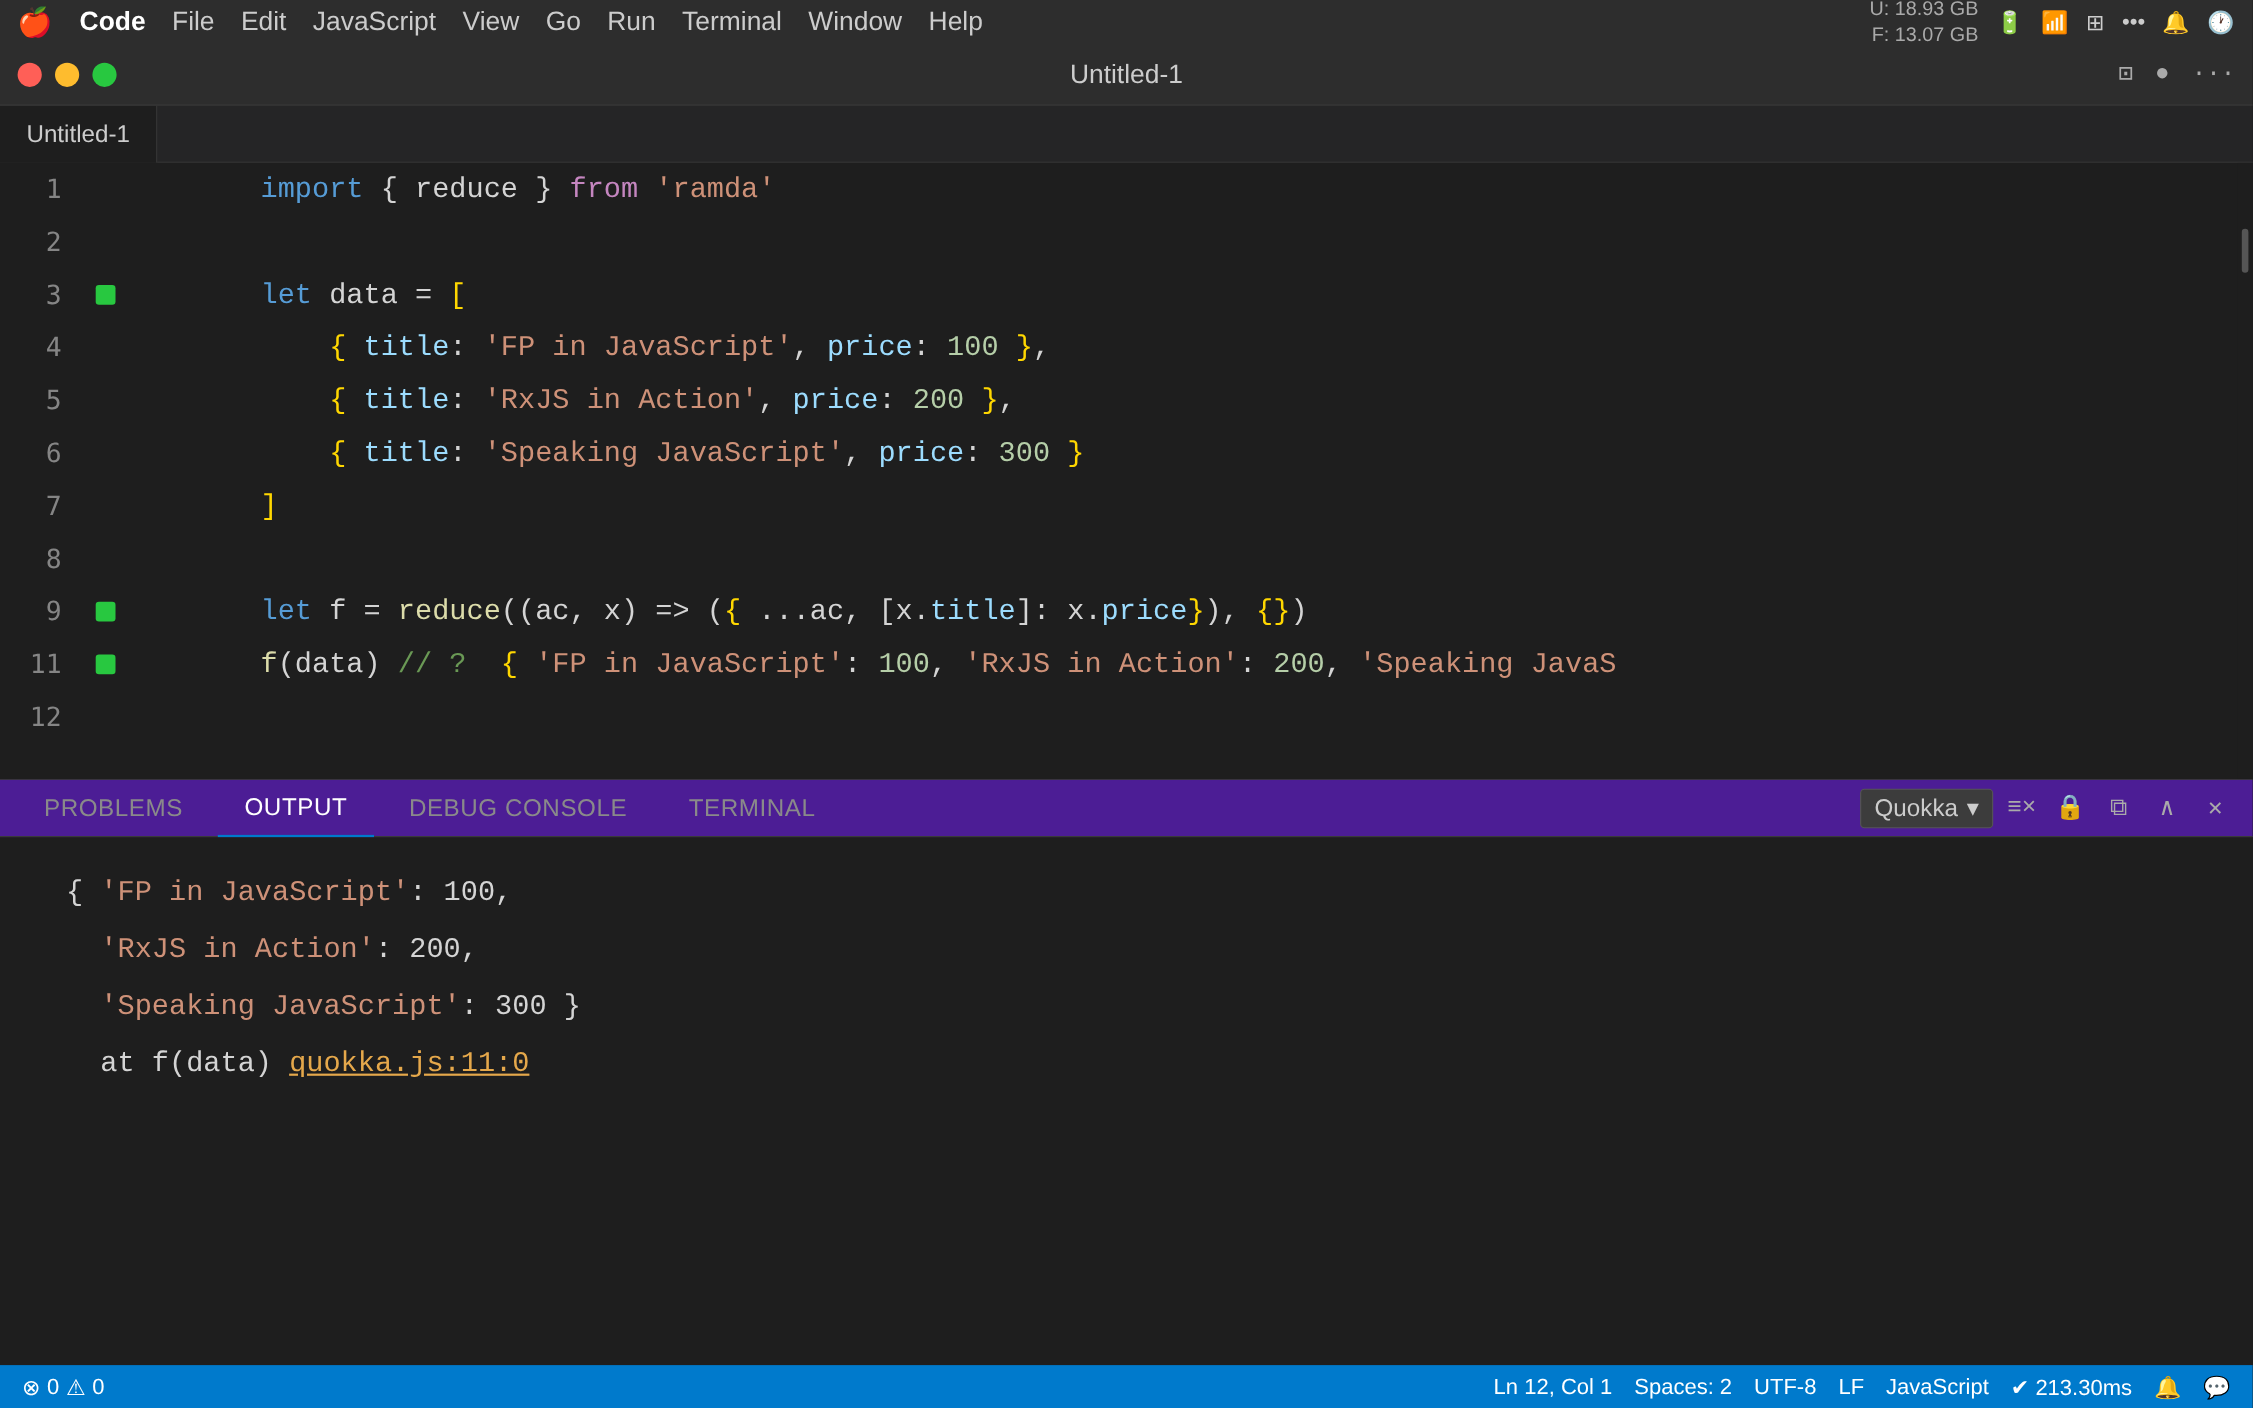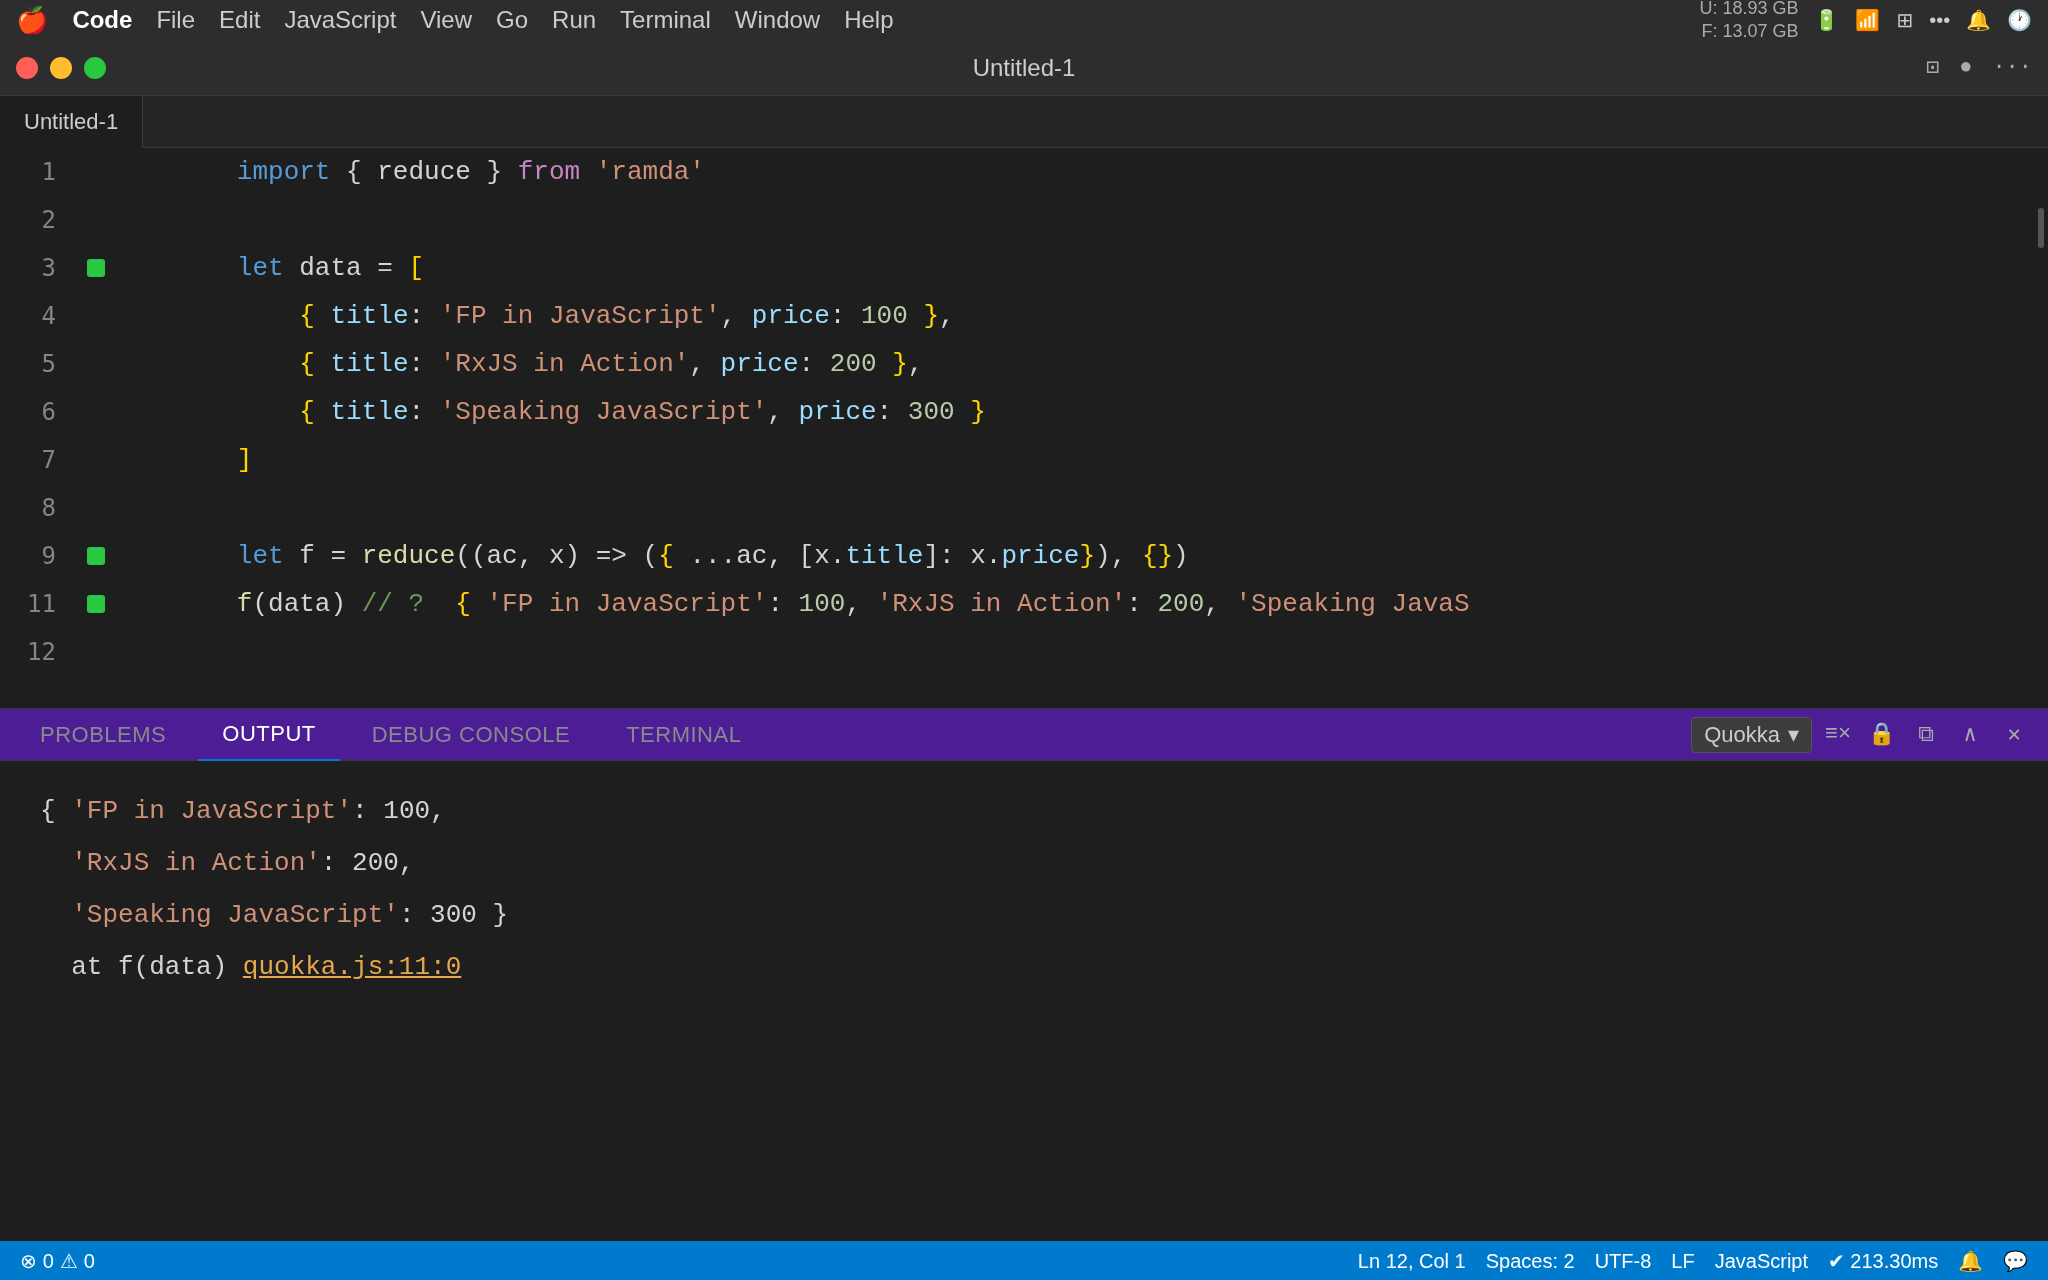--- a/index.html
+++ b/index.html
@@ -265,20 +265,21 @@
       height: 480px;
       padding: 24px 40px;
       overflow: hidden;
     }
 
     .output-line {
       font-size: 26px;
       font-family: 'Menlo', 'Monaco', 'Courier New', monospace;
       line-height: 52px;
       white-space: pre;
+      margin-left: 20px;
     }
 
     .output-plain { color: #4ec9b0; }
     .output-orange { color: #ce9178; }
     .output-quokka { color: #dcdcaa; text-decoration: underline; color: #e5a84b; }
 
     
     .statusbar {
       width: 100%;
       height: 40px;

